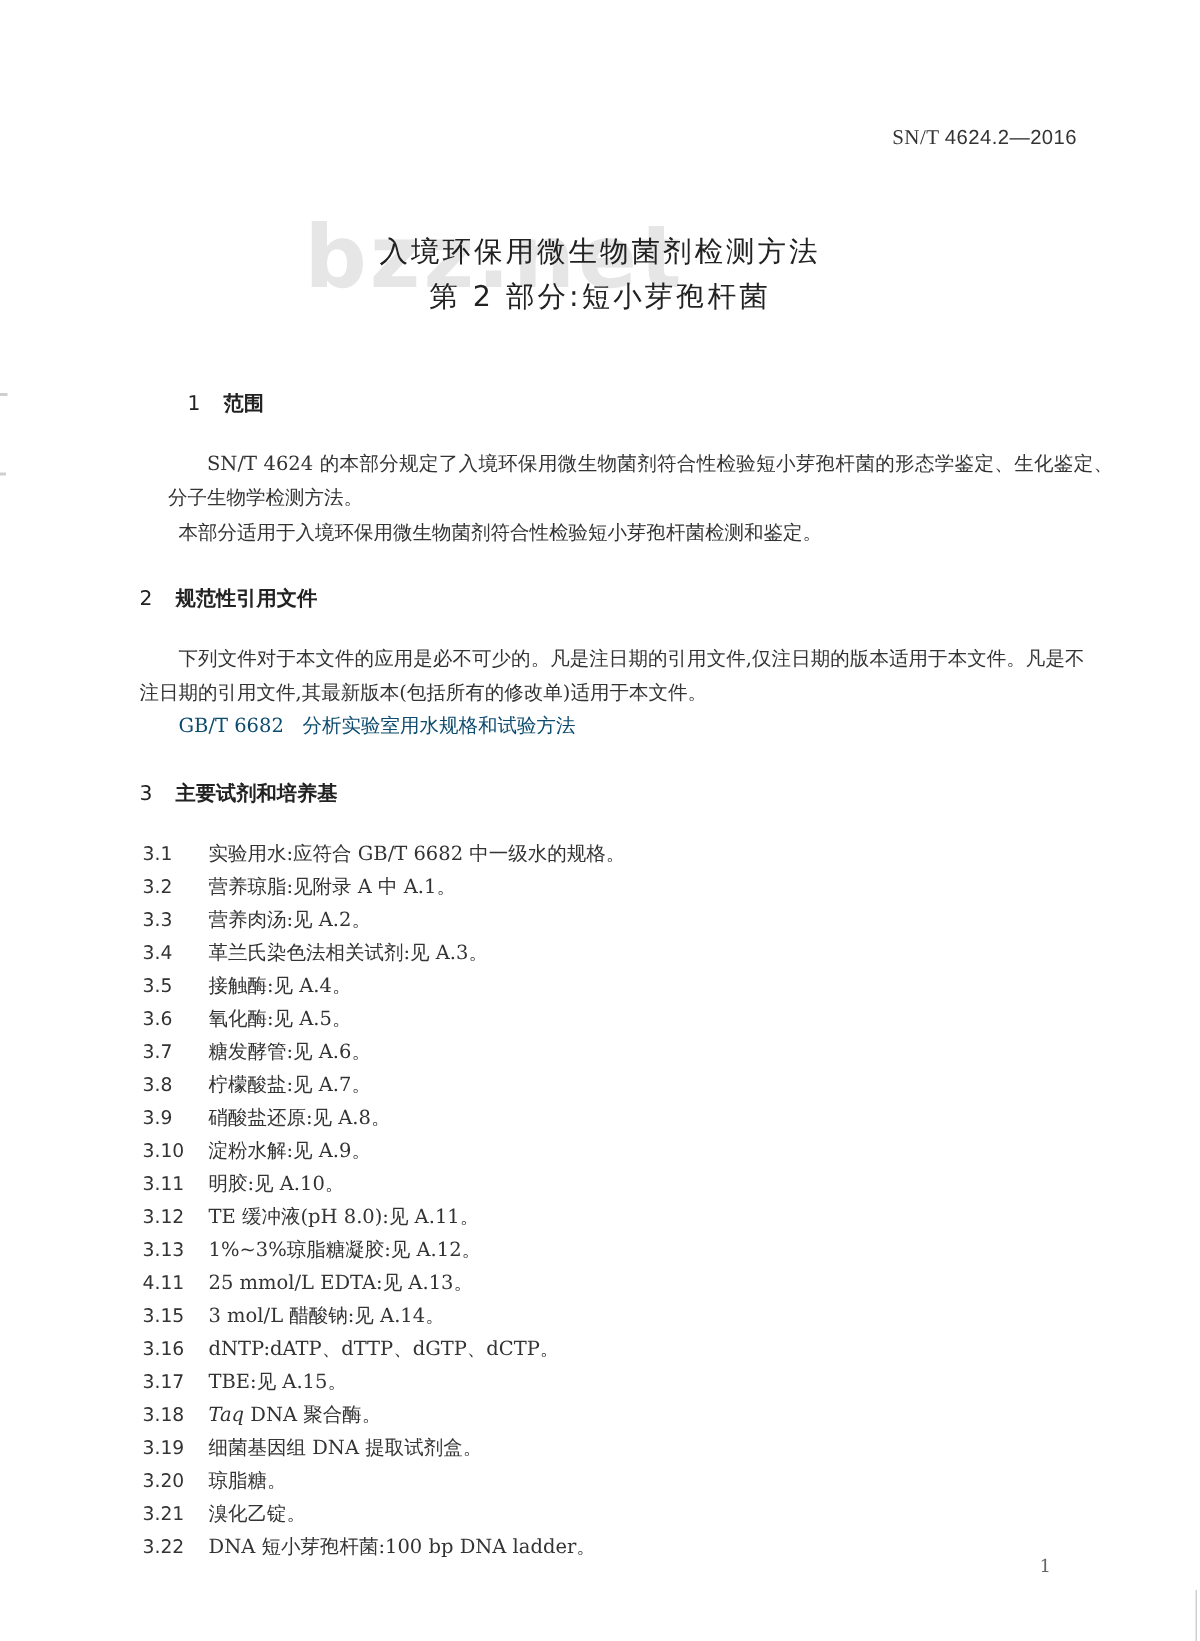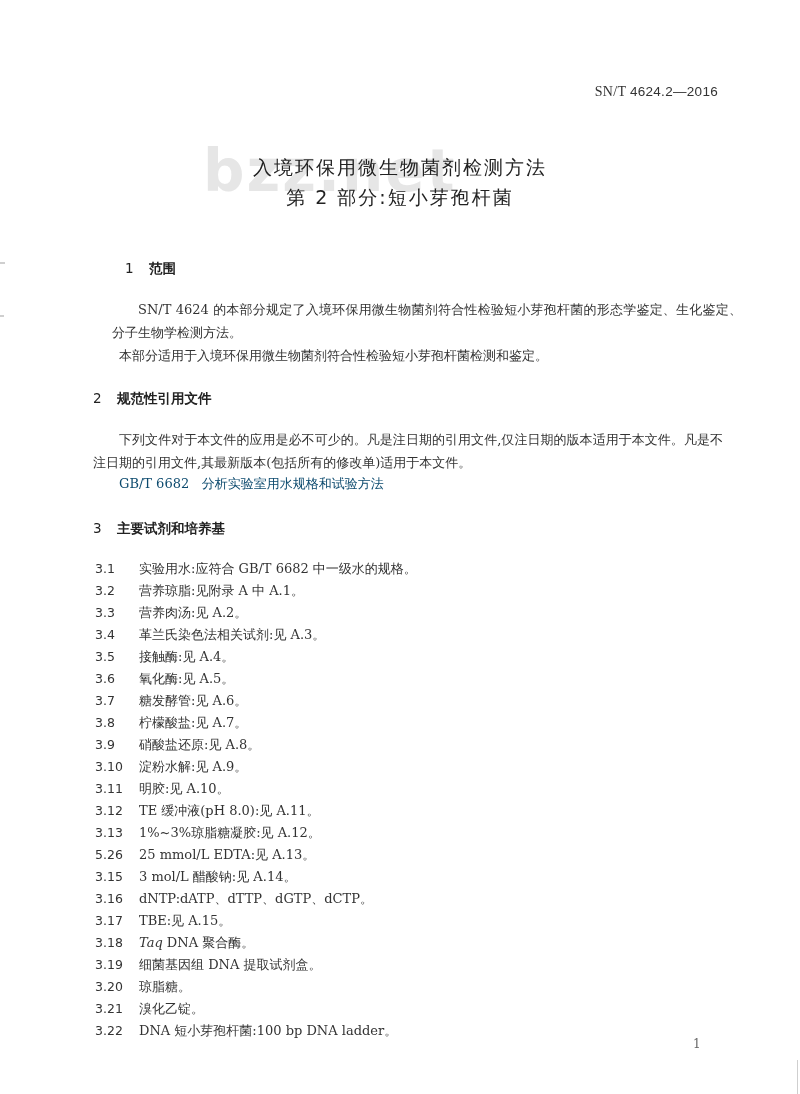--- a/index.html
+++ b/index.html
@@ -93,21 +93,21 @@
 <div class="item" style="top:626px;"><span class="item-num">3.4</span><span>革兰氏染色法相关试剂:见 A.3。</span></div>
 <div class="item" style="top:648px;"><span class="item-num">3.5</span><span>接触酶:见 A.4。</span></div>
 <div class="item" style="top:670px;"><span class="item-num">3.6</span><span>氧化酶:见 A.5。</span></div>
 <div class="item" style="top:692px;"><span class="item-num">3.7</span><span>糖发酵管:见 A.6。</span></div>
 <div class="item" style="top:714px;"><span class="item-num">3.8</span><span>柠檬酸盐:见 A.7。</span></div>
 <div class="item" style="top:736px;"><span class="item-num">3.9</span><span>硝酸盐还原:见 A.8。</span></div>
 <div class="item" style="top:758px;"><span class="item-num">3.10</span><span>淀粉水解:见 A.9。</span></div>
 <div class="item" style="top:780px;"><span class="item-num">3.11</span><span>明胶:见 A.10。</span></div>
 <div class="item" style="top:802px;"><span class="item-num">3.12</span><span>TE 缓冲液(pH 8.0):见 A.11。</span></div>
 <div class="item" style="top:824px;"><span class="item-num">3.13</span><span>1%~3%琼脂糖凝胶:见 A.12。</span></div>
-<div class="item" style="top:846px;"><span class="item-num">5.26</span><span>25 mmol/L EDTA:见 A.13。</span></div>
+<div class="item" style="top:846px;"><span class="item-num">4.11</span><span>25 mmol/L EDTA:见 A.13。</span></div>
 <div class="item" style="top:868px;"><span class="item-num">3.15</span><span>3 mol/L 醋酸钠:见 A.14。</span></div>
 <div class="item" style="top:890px;"><span class="item-num">3.16</span><span>dNTP:dATP、dTTP、dGTP、dCTP。</span></div>
 <div class="item" style="top:912px;"><span class="item-num">3.17</span><span>TBE:见 A.15。</span></div>
 <div class="item" style="top:934px;"><span class="item-num">3.18</span><span class="italic">Taq</span><span> DNA 聚合酶。</span></div>
 <div class="item" style="top:956px;"><span class="item-num">3.19</span><span>细菌基因组 DNA 提取试剂盒。</span></div>
 <div class="item" style="top:978px;"><span class="item-num">3.20</span><span>琼脂糖。</span></div>
 <div class="item" style="top:1000px;"><span class="item-num">3.21</span><span>溴化乙锭。</span></div>
 <div class="item" style="top:1022px;"><span class="item-num">3.22</span><span>DNA 短小芽孢杆菌:100 bp DNA ladder。</span></div>
 
 <div class="page-num">1</div>

